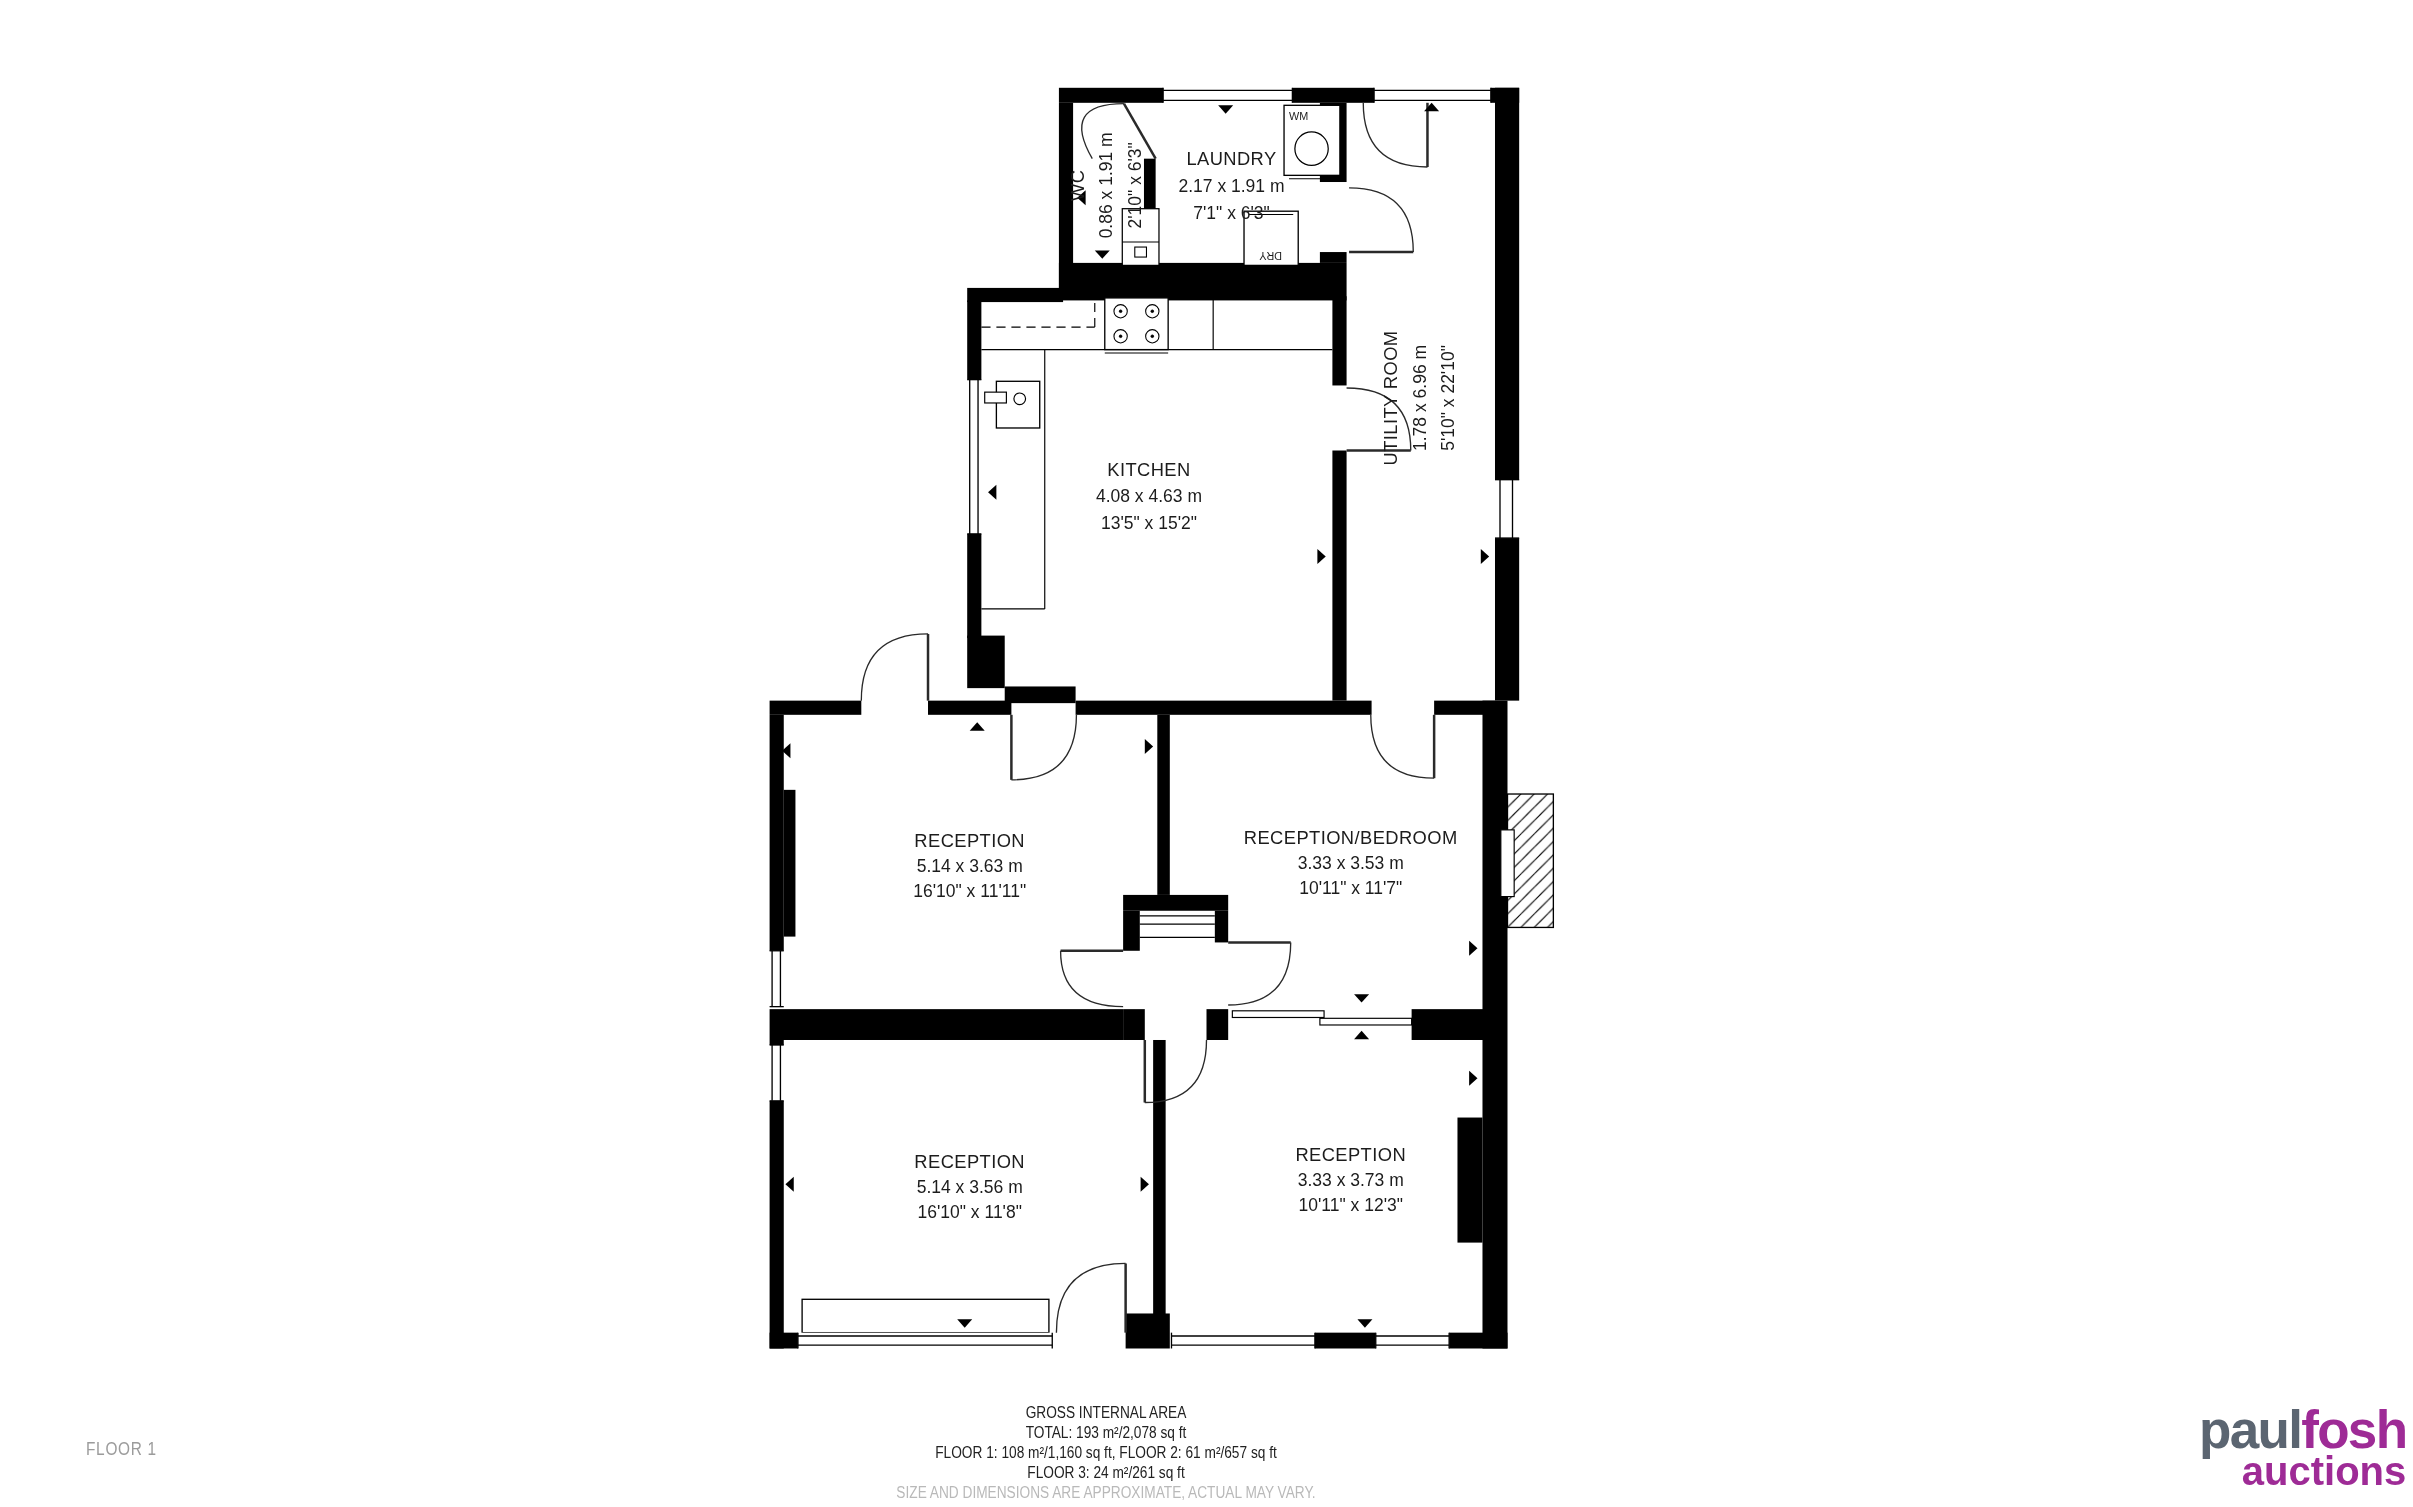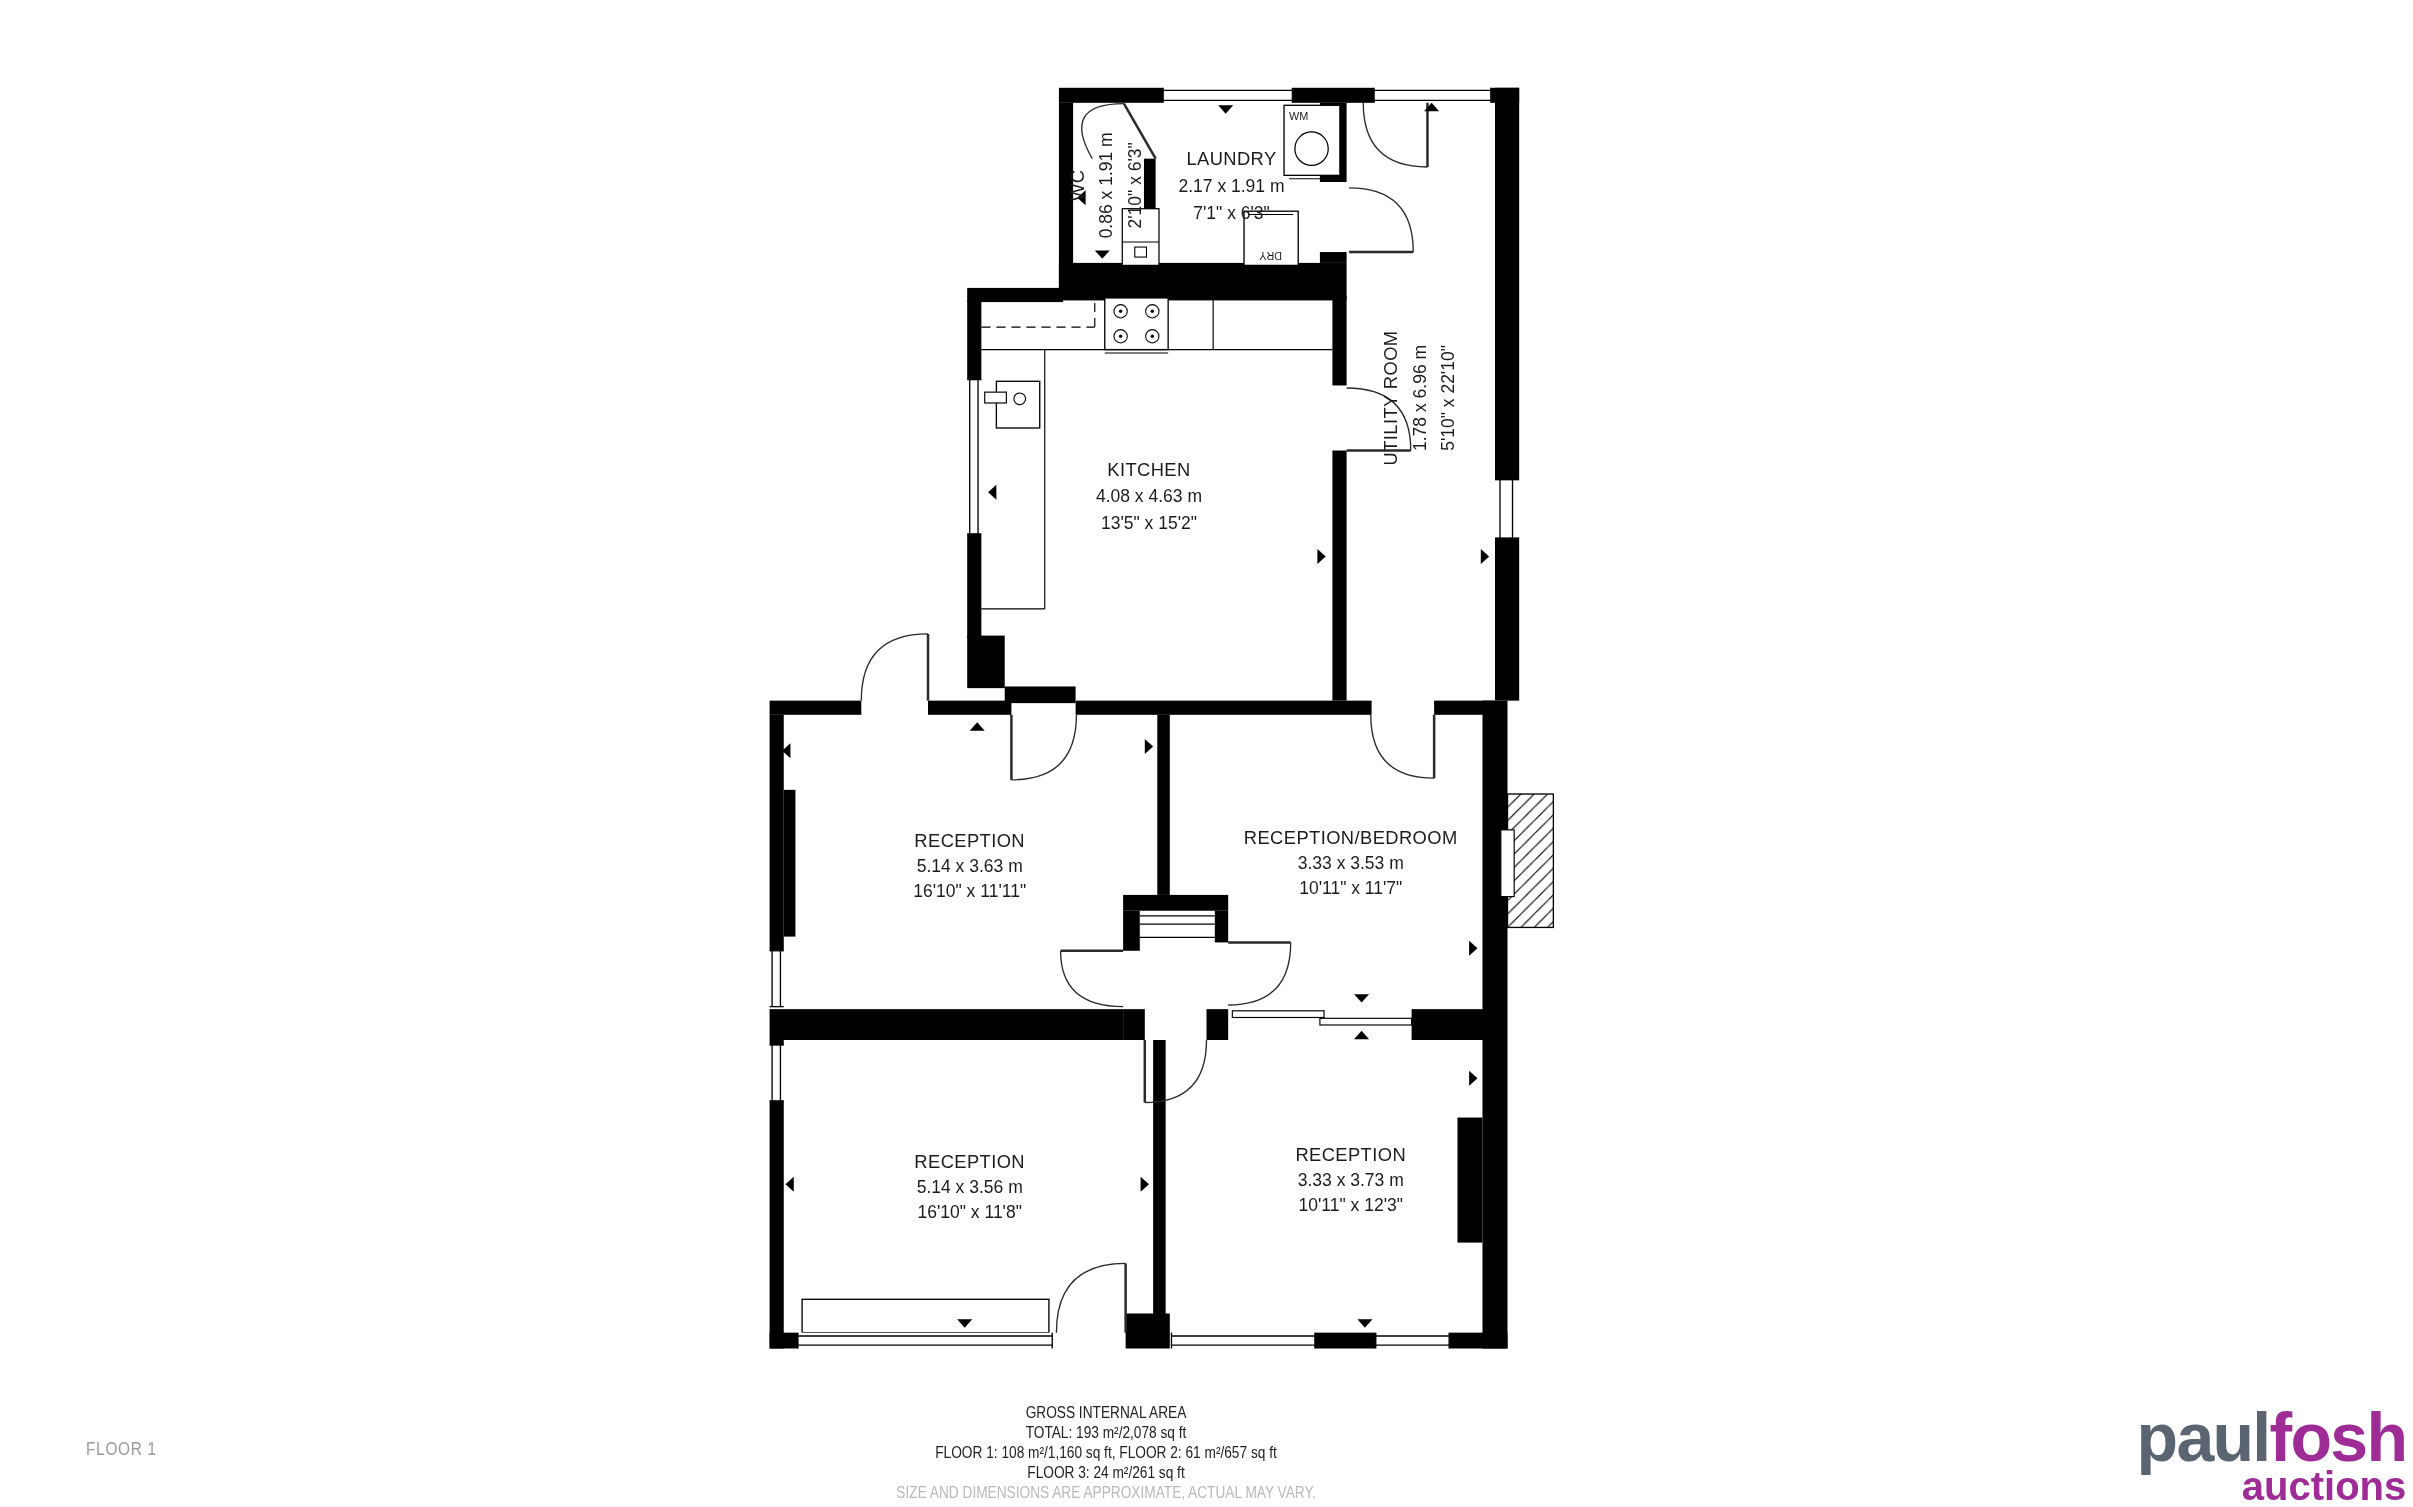--- a/index.html
+++ b/index.html
@@ -10,21 +10,21 @@
   .room-dim{font-size:21px;}
   .fixture-label{font-size:13px;}
   #floorplan{position:absolute;left:0;top:0;}
   .footer{position:absolute;left:1106px;top:1403px;transform:translateX(-50%) scaleX(.82);
           transform-origin:center top;text-align:center;color:#222;font-size:16.7px;
           line-height:20px;white-space:nowrap;}
   .footer .disclaimer{color:#b9b9b9;}
   .floor-tag{position:absolute;left:86px;top:1439px;color:#9b9b9b;font-size:17.5px;
              transform:scaleX(.88);transform-origin:left top;letter-spacing:0.8px;}
   .logo{position:absolute;right:6.7px;top:1403px;text-align:right;line-height:1;}
-  .logo .line1{font-size:68px;font-weight:bold;letter-spacing:-1.7px;}
+  .logo .line1{font-size:53px;font-weight:bold;letter-spacing:-1.7px;}
   .logo .line2{font-size:40px;font-weight:bold;letter-spacing:0px;margin-top:-5px;}
 </style>
 </head>
 <body>
 
 <svg id="floorplan" width="2413" height="1508" viewBox="0 0 2894 1808">
   <defs>
     <pattern id="hatch" patternUnits="userSpaceOnUse" width="16" height="16">
       <rect width="16" height="16" fill="#ffffff"></rect>
       <line x1="-4" y1="12" x2="12" y2="-4" stroke="#000" stroke-width="1.4"></line>

